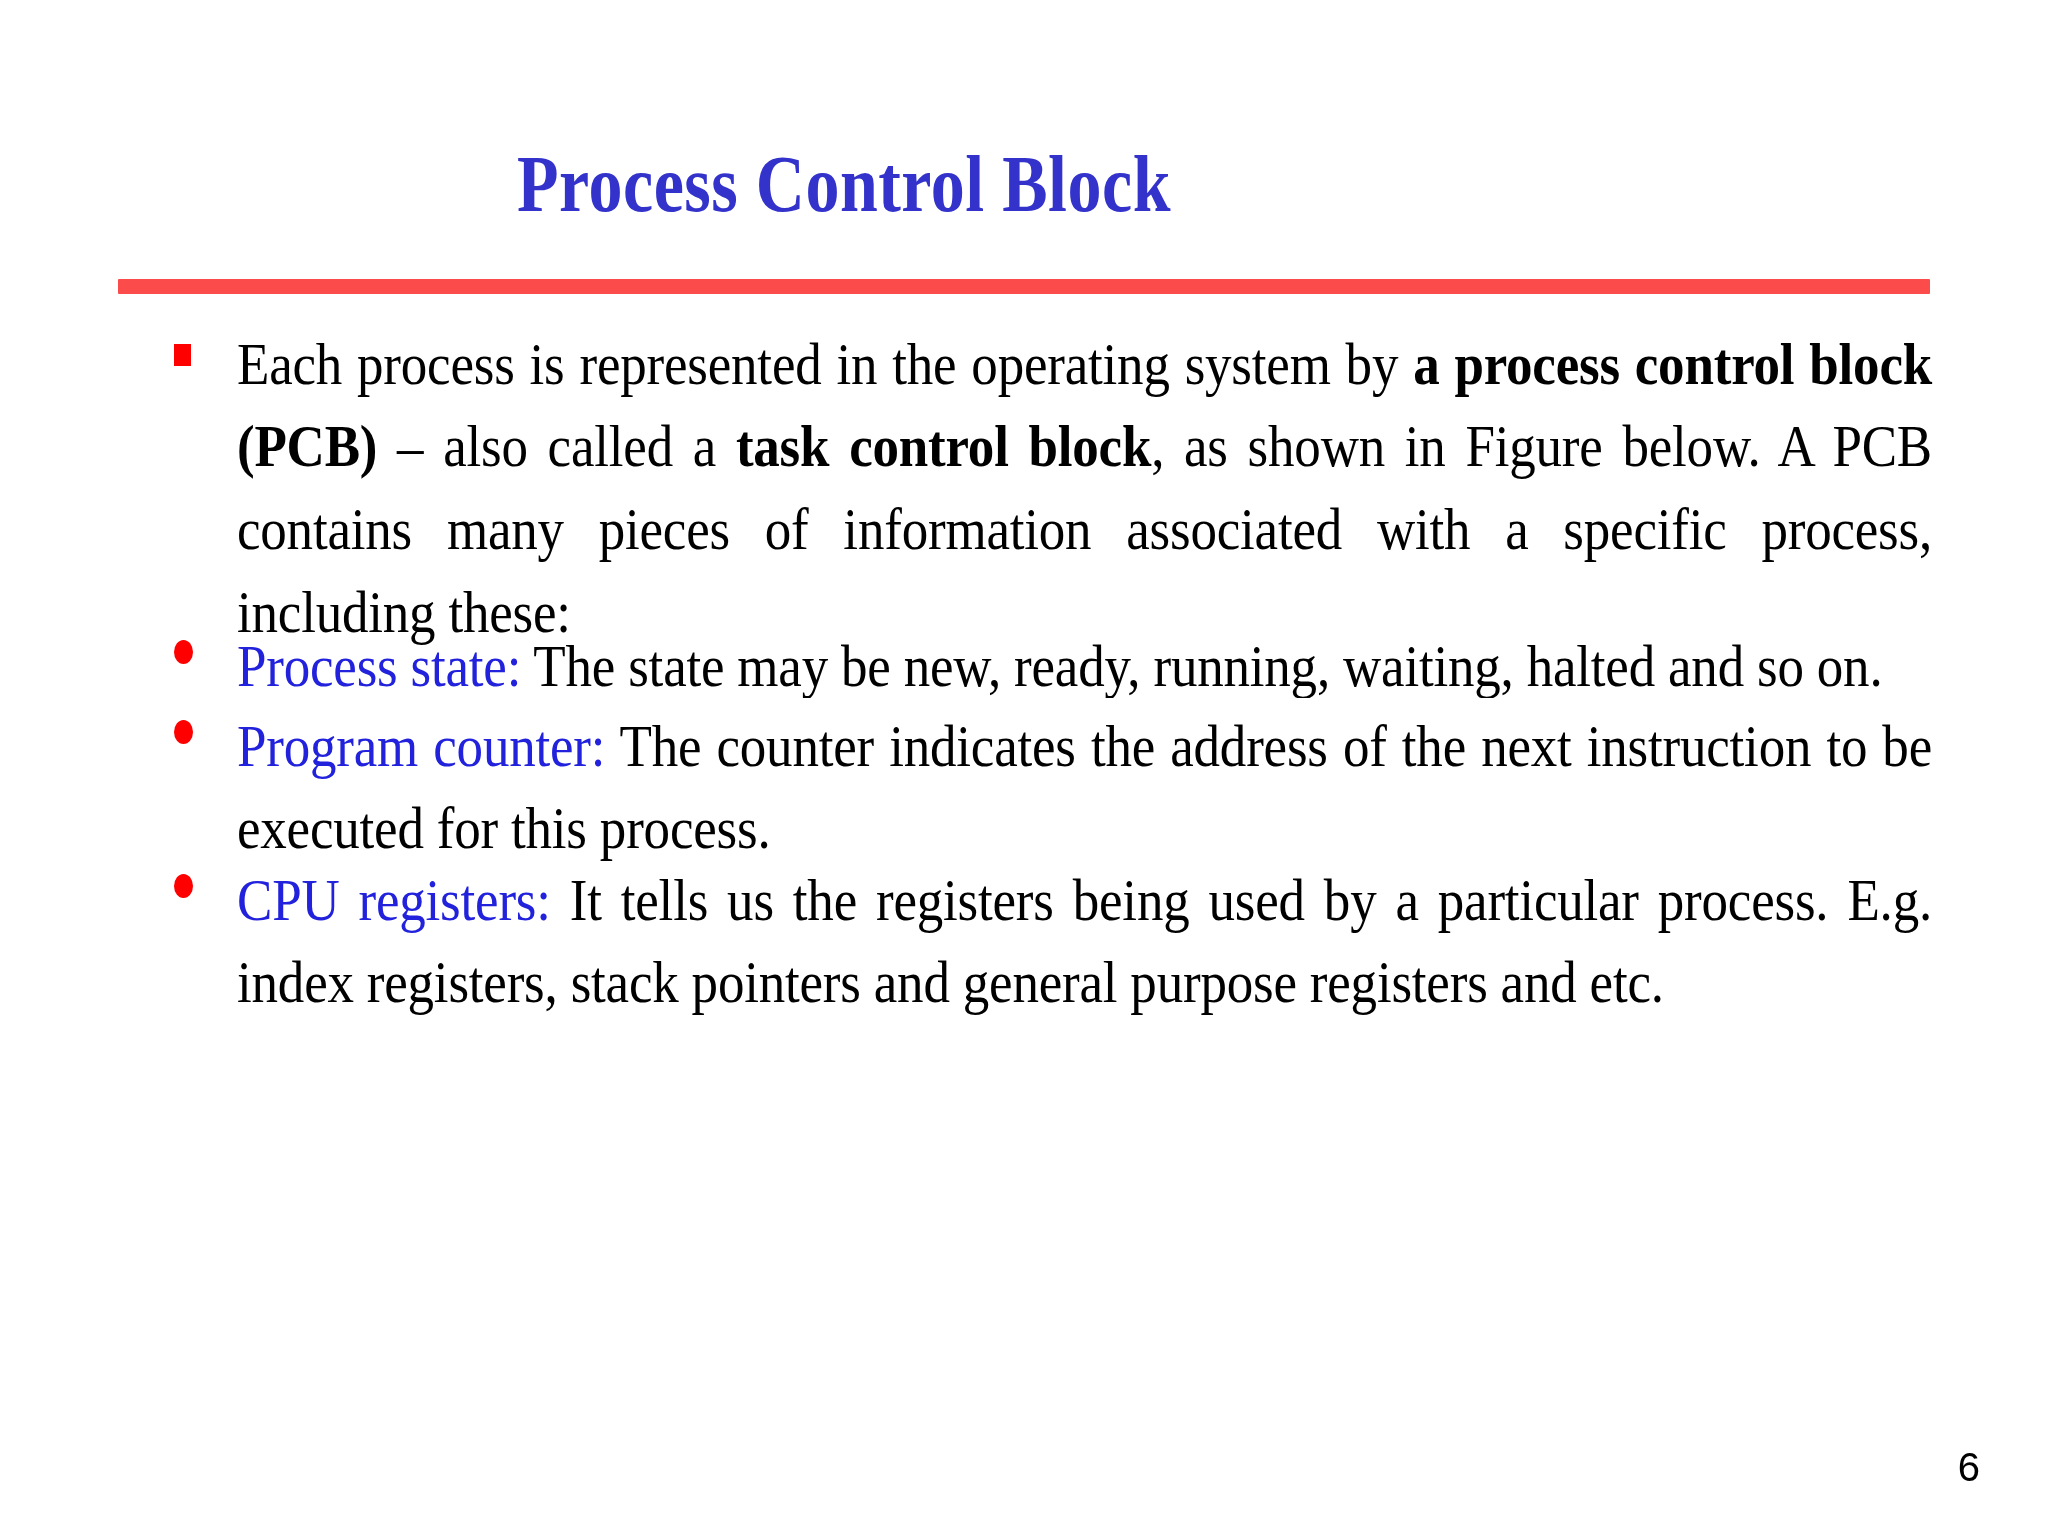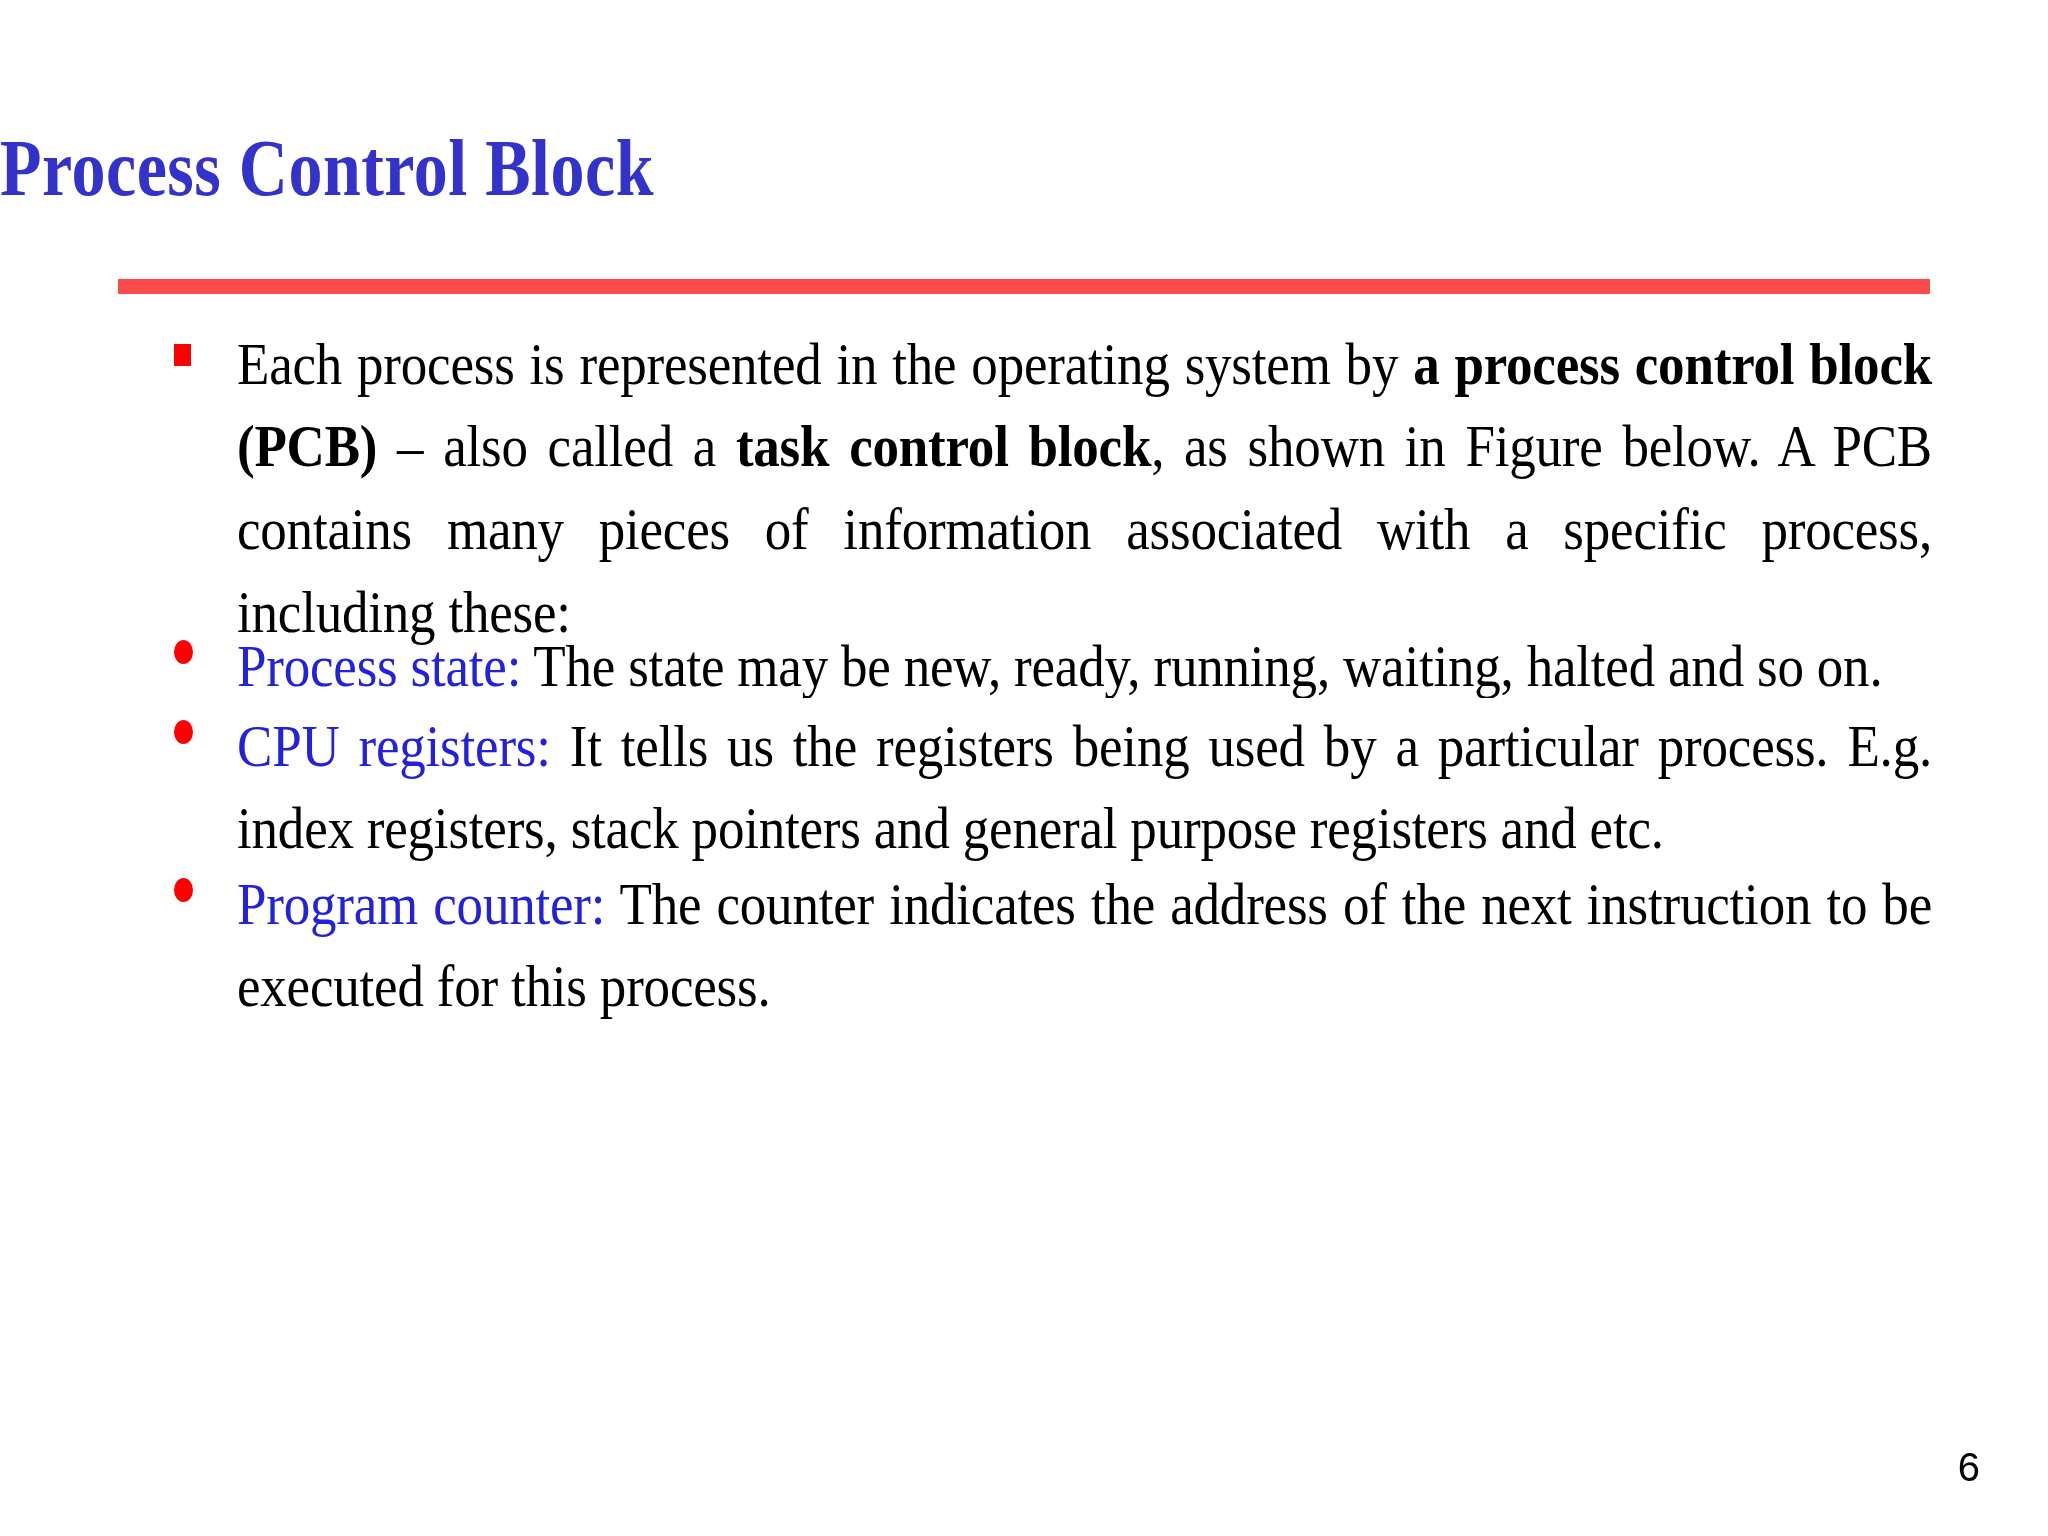--- a/index.html
+++ b/index.html
@@ -19,22 +19,23 @@
   .slide {
     position: absolute;
     inset: 0;
     background: #ffffff;
   }
 
   
   .title-block {
     position: absolute;
     left: 0;
-    top: 128px;
+    top: 144px;
     width: 1688px;
+    text-align: center;
   }
   .slide-title {
     display: inline-block;
     font-family: "Liberation Serif", "DejaVu Serif", serif;
     font-weight: bold;
     font-size: 68px;
     line-height: 1.0;
     color: #3333cc;
     letter-spacing: 0.5px;
     transform: scaleY(1.18);
@@ -128,27 +129,27 @@
       <span class="marker marker-square"></span>
       <div class="para"><span>Each process is represented in the operating system by </span><b>a process control block (PCB)</b><span> – also called a </span><b>task control block</b><span>, as shown in Figure below. A PCB contains many pieces of information associated with a specific process, including these:</span></div>
     </div>
 
     <div class="bullet spacer-tight">
       <span class="marker marker-dot"></span>
       <div class="para"><span class="blue">Process state:</span><span> The state may be new, ready, running, waiting, halted and so on.</span></div>
     </div>
 
 
+    <div class="bullet spacer-tight">
+      <span class="marker marker-dot"></span>
+      <div class="para"><span class="blue">Program counter:</span><span> The counter indicates the address of the next instruction to be executed for this process.</span></div>
+    </div>
+
     <div class="bullet">
       <span class="marker marker-dot"></span>
       <div class="para"><span class="blue">CPU registers:</span><span> It tells us the registers being used by a particular process. E.g. index registers, stack pointers and general purpose registers and etc.</span></div>
-    </div>
-
-    <div class="bullet spacer-tight">
-      <span class="marker marker-dot"></span>
-      <div class="para"><span class="blue">Program counter:</span><span> The counter indicates the address of the next instruction to be executed for this process.</span></div>
     </div>
 
   </div>
 
   <div class="page-number">6</div>
 
 </div>
 
 </body></html>

